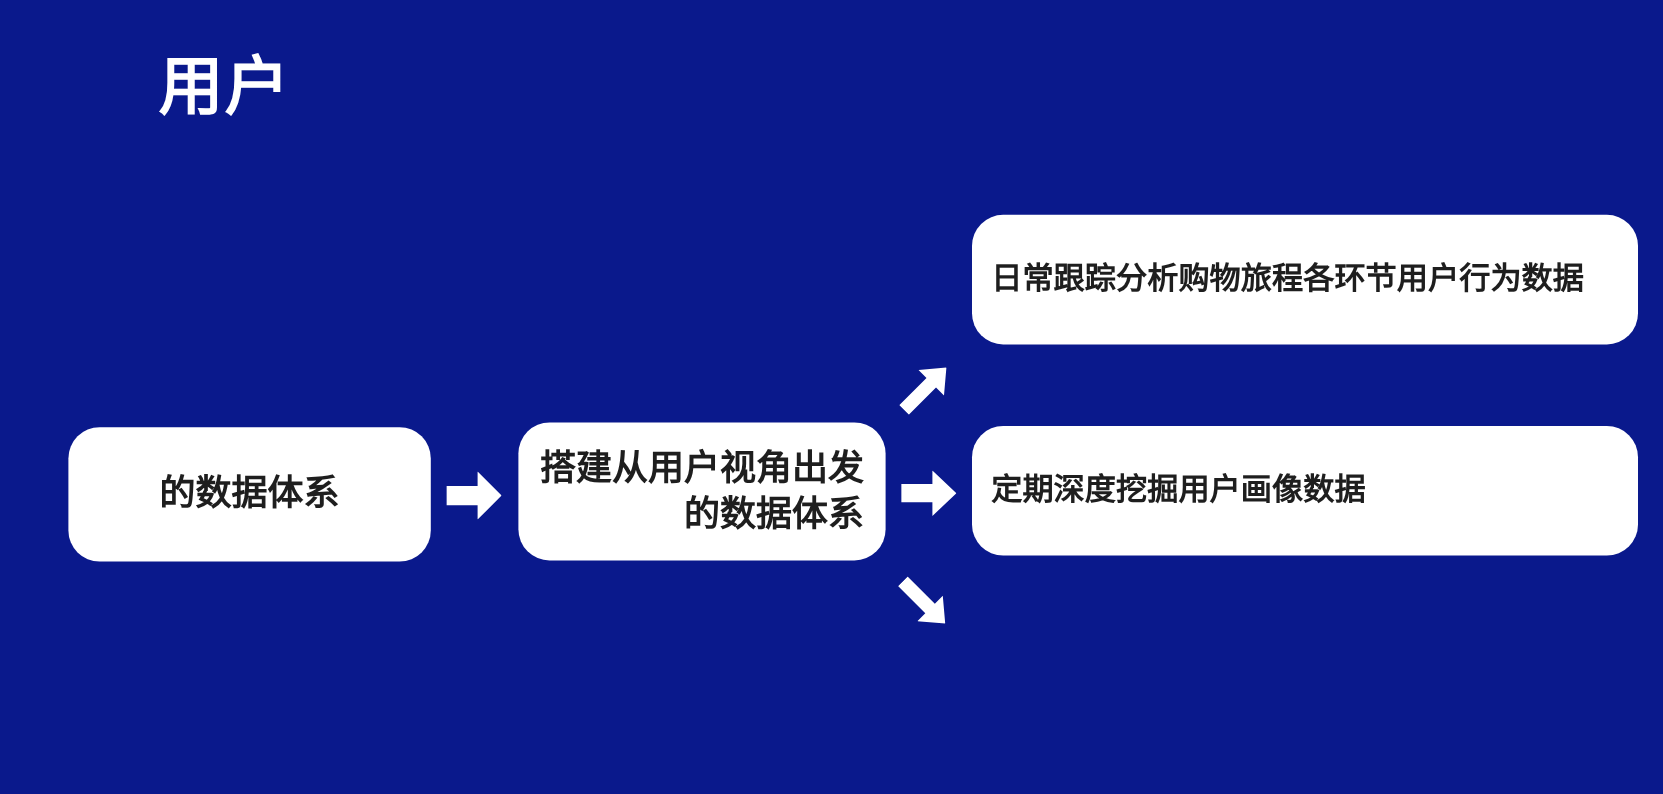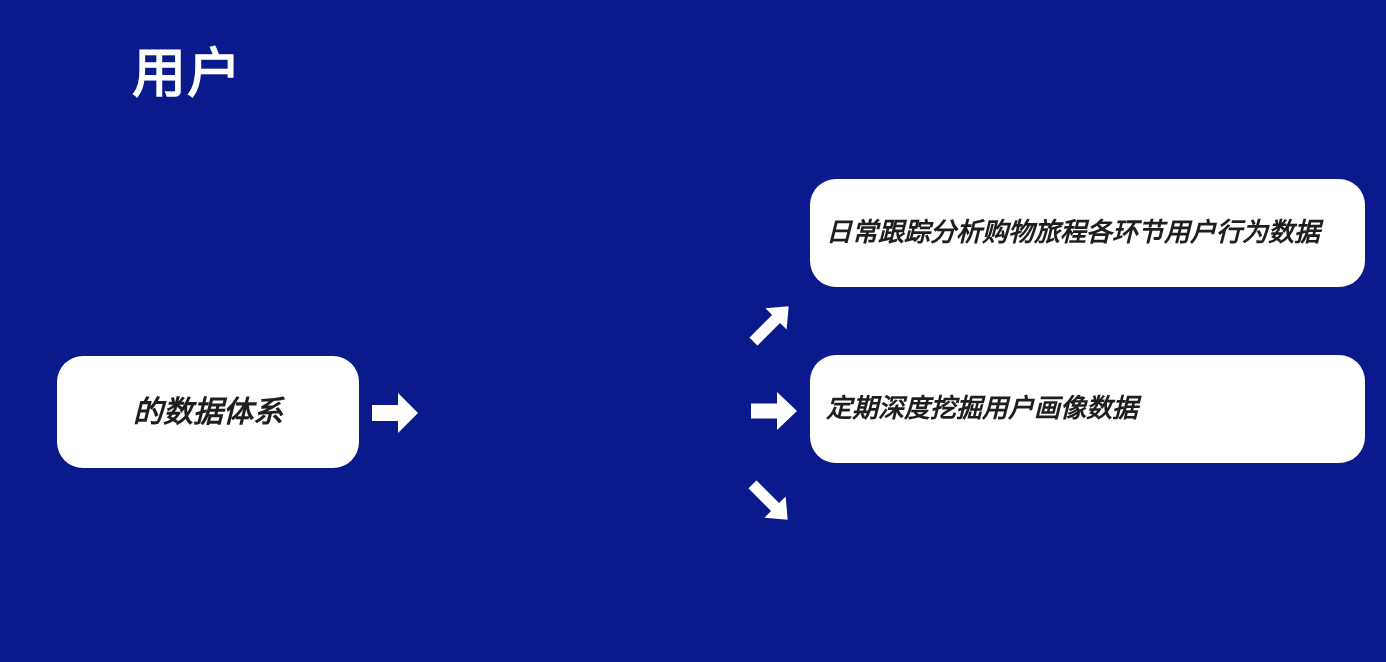--- a/index.html
+++ b/index.html
@@ -32,21 +32,21 @@
   }
   .box {
     position: absolute;
     background: var(--box-bg);
     border-radius: 26px;
     display: flex;
     align-items: center;
     color: var(--box-text);
     font-weight: 700;
   }
-  .box .box-lines { text-align: right; font-style: italic; }
+  .box .box-lines { text-align: right; }
   .box-left {
     justify-content: center;
     font-size: 30px;
     line-height: 1.26;
   }
   .box-right {
     justify-content: flex-start;
     padding-left: 16px;
     padding-right: 12px;
     font-size: 26px;
@@ -73,20 +73,26 @@
   <div class="box box-left node-collect">
     <div class="box-lines">
       <div>的数据体系</div>
     </div>
   </div>
 
   <svg class="arrow arrow-main" viewBox="0 0 46 40" preserveAspectRatio="none">
     <polygon points="0,12 26,12 26,0 46,20 26,40 26,28 0,28"></polygon>
   </svg>
 
+  <div class="box box-left node-build">
+    <div class="box-lines">
+      <div>搭建从用户视角出发</div>
+      <div>的数据体系</div>
+    </div>
+  </div>
 
   <svg class="arrow arrow-up" viewBox="0 0 56 32" preserveAspectRatio="none">
     <polygon points="0,10 36,10 36,0 56,16 36,32 36,22 0,22"></polygon>
   </svg>
 
   <svg class="arrow arrow-mid" viewBox="0 0 46 40" preserveAspectRatio="none">
     <polygon points="0,12 26,12 26,0 46,20 26,40 26,28 0,28"></polygon>
   </svg>
 
   <svg class="arrow arrow-down" viewBox="0 0 56 32" preserveAspectRatio="none">

